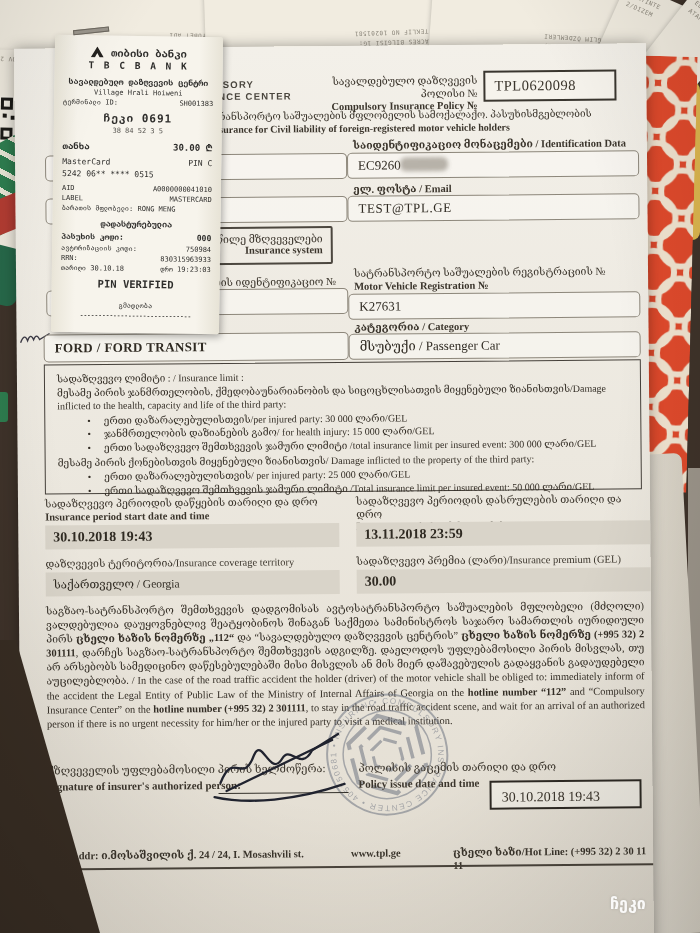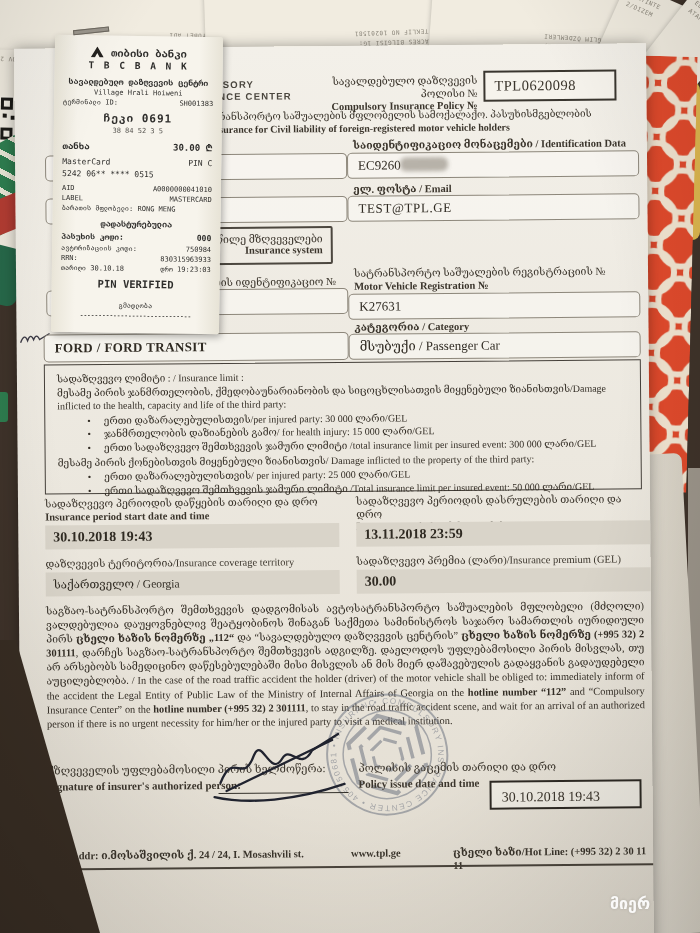--- a/index.html
+++ b/index.html
@@ -320,13 +320,13 @@
     <span>თარიღი 30.10.18</span>
     <span>დრო 19:23:03</span>
   </div>
   <div class="c" style="font-size:10.5px;font-weight:700;margin-top:3px;line-height:14px;">PIN VERIFIED</div>
   <div class="c s7" style="margin-top:10px;">გმადლობა</div>
   <div class="c s7" style="letter-spacing:-.5px;">------------------------------</div>
 </div>
 
 <div class="abs" id="wedge"></div>
 <div class="abs" id="vignette"></div>
-<div class="abs" id="wm">მიერ</div>
+<div class="abs" id="wm">ჩეკი</div>
 
 </body></html>

